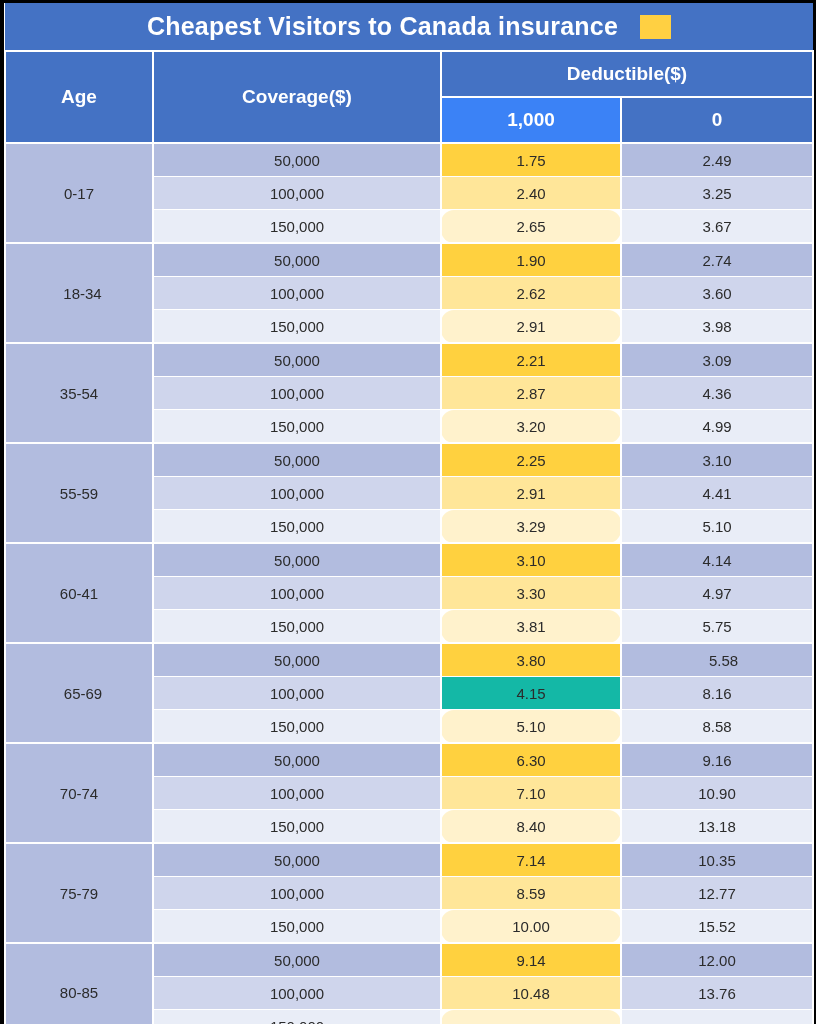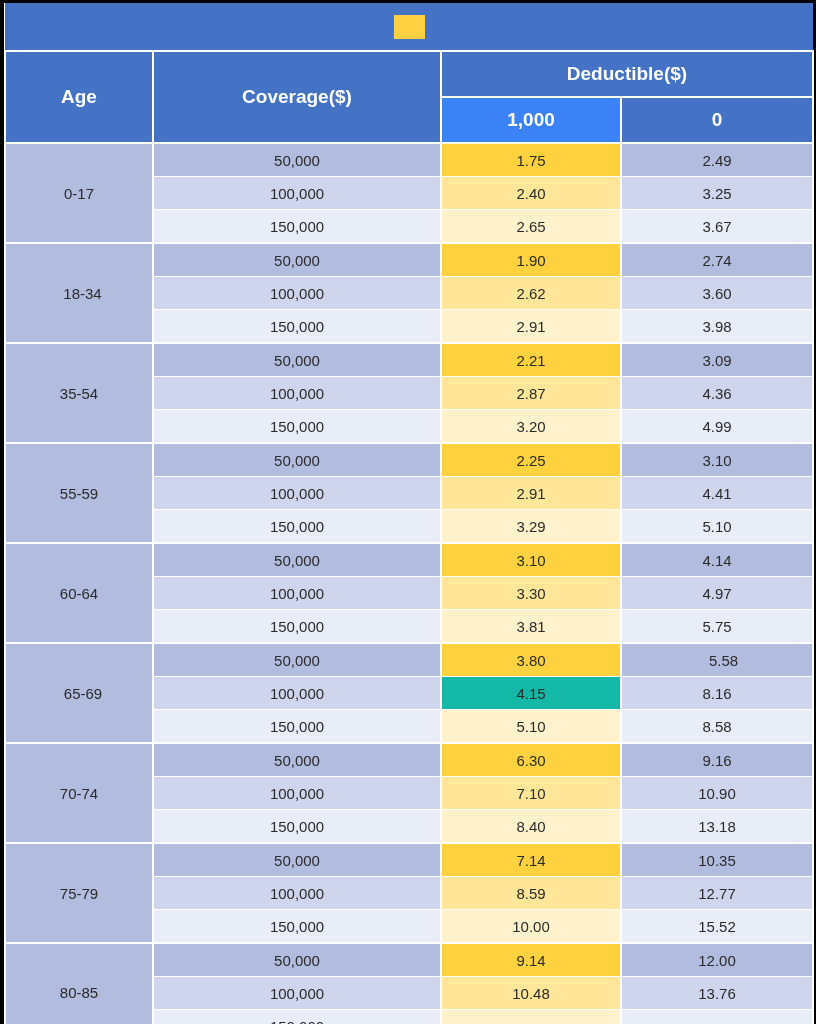--- a/index.html
+++ b/index.html
@@ -111,21 +111,21 @@
     border-bottom: 2px solid #ffffff;
   }
 
   
   td.band-0 { background: #B2BCDF; }
   td.band-1 { background: #CFD5EC; }
   td.band-2 { background: #E9EDF7; }
 
   td.y-0 { background: #FFD13F; }
   td.y-1 { background: #FFE699; }
-  td.y-2 { background: #FFF2CC; }
+  td.y-2 { background: #FFF2CC; border-radius: 13px; }
 
   
   tr.group-start td { border-top: 2px solid #ffffff; }
 </style>
 </head>
 <body>
 
 <div id="frame" style="background: rgb(0, 0, 0);">
   <div id="table-wrap">
 
@@ -134,20 +134,21 @@
         <col class="c-age">
         <col class="c-cov">
         <col class="c-d1000">
         <col class="c-d0">
       </colgroup>
 
       <thead>
         <tr class="title-row">
           <th colspan="4" style="background: rgb(68, 114, 196);">
             <div class="title-inner">
+              <span>Cheapest Visitors to Canada insurance</span>
               <span class="legend-swatch" style="background: rgb(255, 208, 66);"></span>
             </div>
           </th>
         </tr>
         <tr class="head-row">
           <th class="h-age" rowspan="2" style="background: rgb(68, 114, 196);">Age</th>
           <th class="h-cov" rowspan="2" style="background: rgb(68, 114, 196);">Coverage($)</th>
           <th class="h-deduct" colspan="2" style="background: rgb(68, 114, 196); text-align: center;">Deductible($)</th>
         </tr>
         <tr class="head-row">
@@ -215,21 +216,21 @@
             <td class="band-1" style="background: rgb(207, 213, 236);">100,000</td>
             <td class="y-1" style="background: rgb(255, 230, 153);">2.91</td>
             <td class="band-1" style="background: rgb(207, 213, 236);">4.41</td>
           </tr>
           <tr>
             <td class="band-2" style="background: rgb(233, 237, 247);">150,000</td>
             <td class="y-2" style="background: rgb(255, 242, 204);">3.29</td>
             <td class="band-2" style="background: rgb(233, 237, 247);">5.10</td>
           </tr>
           <tr class="group-start">
-            <td class="age-cell" rowspan="3" style="background: rgb(178, 188, 223);">60-64</td>
+            <td class="age-cell" rowspan="3" style="background: rgb(178, 188, 223);">60-41</td>
             <td class="band-0" style="background: rgb(178, 188, 223);">50,000</td>
             <td class="y-0" style="background: rgb(255, 209, 63);">3.10</td>
             <td class="band-0" style="background: rgb(178, 188, 223);">4.14</td>
           </tr>
           <tr>
             <td class="band-1" style="background: rgb(207, 213, 236);">100,000</td>
             <td class="y-1" style="background: rgb(255, 230, 153);">3.30</td>
             <td class="band-1" style="background: rgb(207, 213, 236);">4.97</td>
           </tr>
           <tr>

